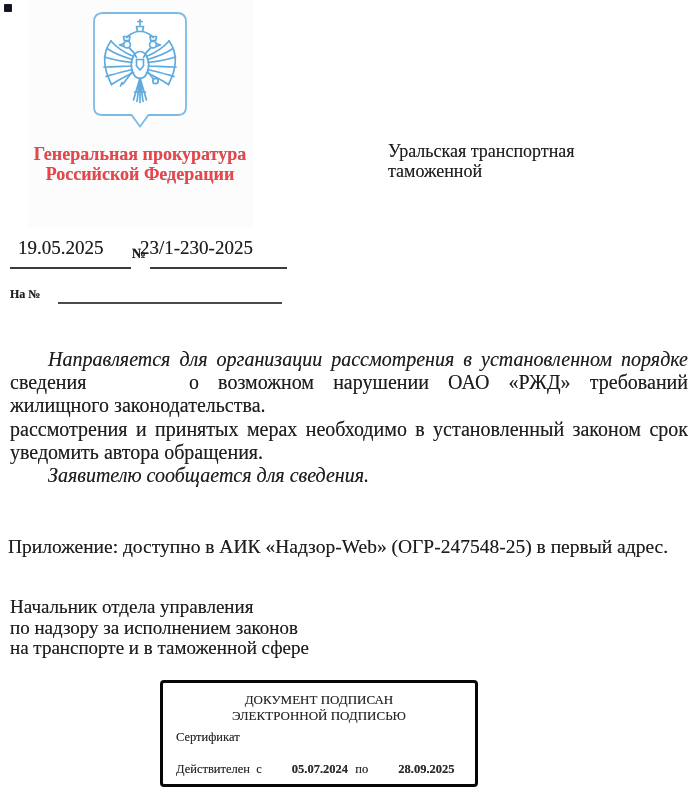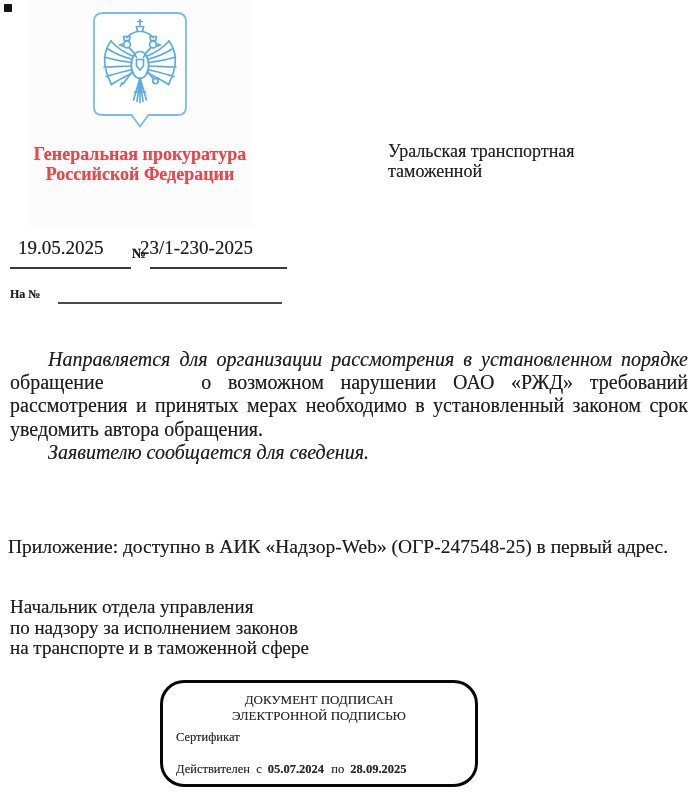--- a/index.html
+++ b/index.html
@@ -46,36 +46,36 @@
     font-size:19.5px;text-shadow:0 0 .6px rgba(0,0,0,.5);
   }
   .signature{
     position:absolute;left:10px;top:597px;width:400px;
     font-size:19px;line-height:20.5px;text-shadow:0 0 .6px rgba(0,0,0,.5);
   }
 
   
   .stamp{
     position:absolute;left:160px;top:680px;width:312px;height:101px;
-    border:3.5px solid #060606;border-radius:24px;background:#fff;
+    border:3.5px solid #060606;border-radius:4px;background:#fff;
   }
   .stamp-title{
     margin-top:9px;text-align:center;font-size:13px;line-height:16px;color:#2a2a2a;
     text-shadow:0 0 .5px rgba(0,0,0,.45);
   }
   .stamp-cert{
     position:absolute;left:13px;top:47px;font-size:12.5px;color:#2a2a2a;
     text-shadow:0 0 .5px rgba(0,0,0,.45);
   }
   .stamp-valid{
     position:absolute;left:13px;top:79px;font-size:12.5px;color:#2a2a2a;white-space:nowrap;
     text-shadow:0 0 .5px rgba(0,0,0,.45);
   }
   .stamp-valid span{margin-right:3px;}
-  .stamp-valid b{margin-right:4px;}
+  .stamp-valid b{margin-right:4px;margin-left:24px;}
 
   .eagle{stroke:#5fabdf;fill:none;stroke-width:1.7;stroke-linecap:round;stroke-linejoin:round;}
 </style>
 </head>
 <body>
 
 <div class="page">
 
   <div class="scan-shade"></div>
   <div class="corner-mark"></div>
@@ -129,24 +129,25 @@
   <div class="ref-date-line"></div>
   <div class="ref-nosign">№</div>
   <div class="ref-number">23/1-230-2025</div>
   <div class="ref-number-line"></div>
   <div class="nano-label">На №</div>
   <div class="nano-line"></div>
 
   <div class="body-text">
     <div class="bl jst ind">Направляется для организации рассмотрения в установленном порядке</div>
     <div class="bl jst">
-      <span>обращение</span>
+      <span>сведения</span>
       <span class="gap"></span>
       <span>о возможном нарушении ОАО «РЖД» требований</span>
     </div>
+    <div class="bl">жилищного законодательства.</div>
     <div class="bl jst">рассмотрения и принятых мерах необходимо в установленный законом срок</div>
     <div class="bl">уведомить автора обращения.</div>
     <div class="bl ind">Заявителю сообщается для сведения.</div>
   </div>
 
   <div class="attachment">Приложение: доступно в АИК «Надзор-Web» (ОГР-247548-25) в первый адрес.</div>
 
   <div class="signature">
     <div>Начальник отдела управления</div>
     <div>по надзору за исполнением законов</div>

